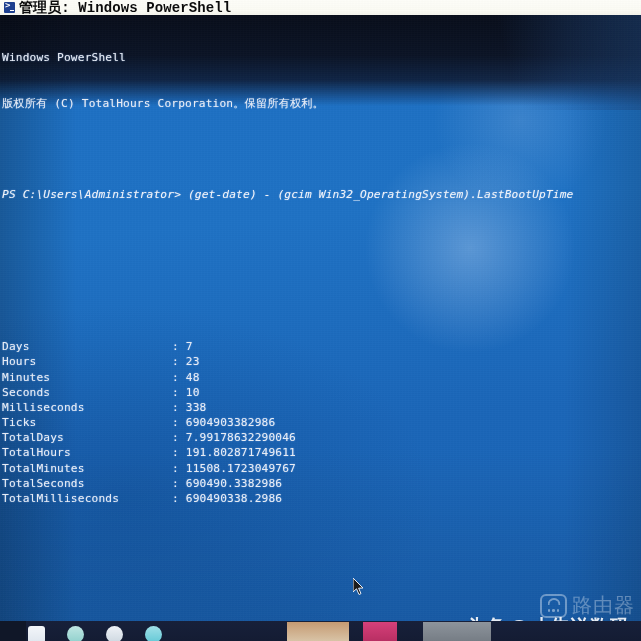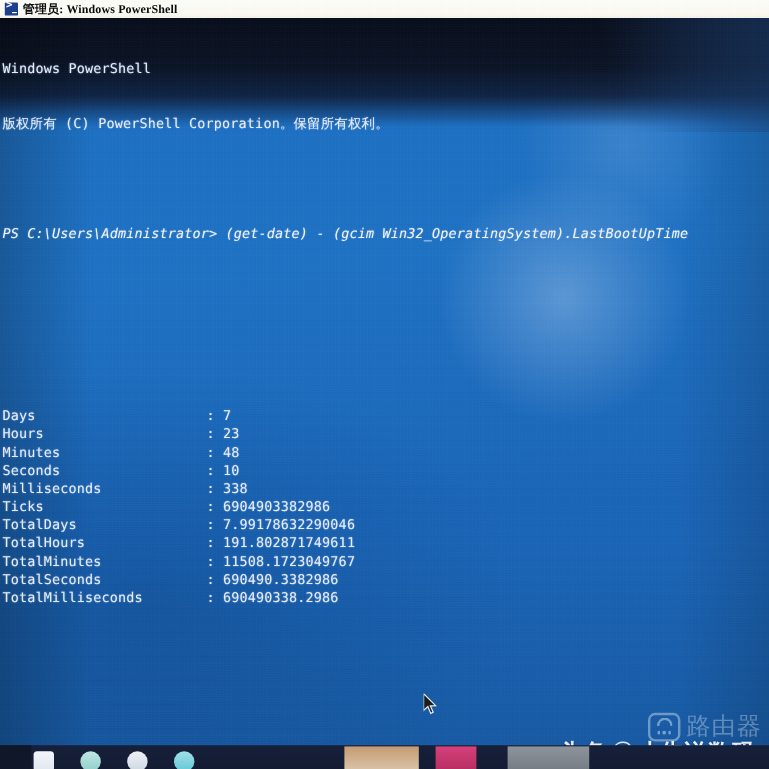--- a/index.html
+++ b/index.html
@@ -89,22 +89,22 @@
     font-weight: bold;
   }
   .ps-icon::after {
     content: "";
     position: absolute;
     left: 6px; bottom: 2px;
     width: 4px; height: 1px;
     background: #fff;
   }
   .titlebar-text {
-    font-family: Liberation Serif, serif;
-    font-size: 10px;
+    font-family: Liberation Mono, monospace;
+    font-size: 14px;
     color: #0b0b0b;
     font-weight: 600;
     letter-spacing: 0.1px;
     white-space: nowrap;
   }
 
   
   .console {
     position: absolute;
     left: 0; top: 15px;
@@ -264,21 +264,21 @@
 
   <div class="photo-base"></div>
 
   <div class="titlebar">
     <div class="ps-icon"></div>
     <span class="titlebar-text">管理员: Windows PowerShell</span>
   </div>
 
   <div class="console">
     <span class="line">Windows PowerShell</span>
-    <span class="line">版权所有 (C) PowerShell Corporation。保留所有权利。</span>
+    <span class="line">版权所有 (C) TotalHours Corporation。保留所有权利。</span>
     <span class="line blank"> </span>
     <span class="line line-cmd"><span>PS C:\Users\Administrator&gt;</span> <span>(get-date) - (gcim Win32_OperatingSystem).LastBootUpTime</span></span>
     <span class="line blank"> </span>
     <span class="line blank"> </span>
 
     <div id="output-rows"><span class="line"><span class="out-key">Days</span><span>:</span> <span>7</span></span><span class="line"><span class="out-key">Hours</span><span>:</span> <span>23</span></span><span class="line"><span class="out-key">Minutes</span><span>:</span> <span>48</span></span><span class="line"><span class="out-key">Seconds</span><span>:</span> <span>10</span></span><span class="line"><span class="out-key">Milliseconds</span><span>:</span> <span>338</span></span><span class="line"><span class="out-key">Ticks</span><span>:</span> <span>6904903382986</span></span><span class="line"><span class="out-key">TotalDays</span><span>:</span> <span>7.99178632290046</span></span><span class="line"><span class="out-key">TotalHours</span><span>:</span> <span>191.802871749611</span></span><span class="line"><span class="out-key">TotalMinutes</span><span>:</span> <span>11508.1723049767</span></span><span class="line"><span class="out-key">TotalSeconds</span><span>:</span> <span>690490.3382986</span></span><span class="line"><span class="out-key">TotalMilliseconds</span><span>:</span> <span>690490338.2986</span></span></div>
 
     <span class="line blank"> </span>
     <span class="line blank"> </span>
     

